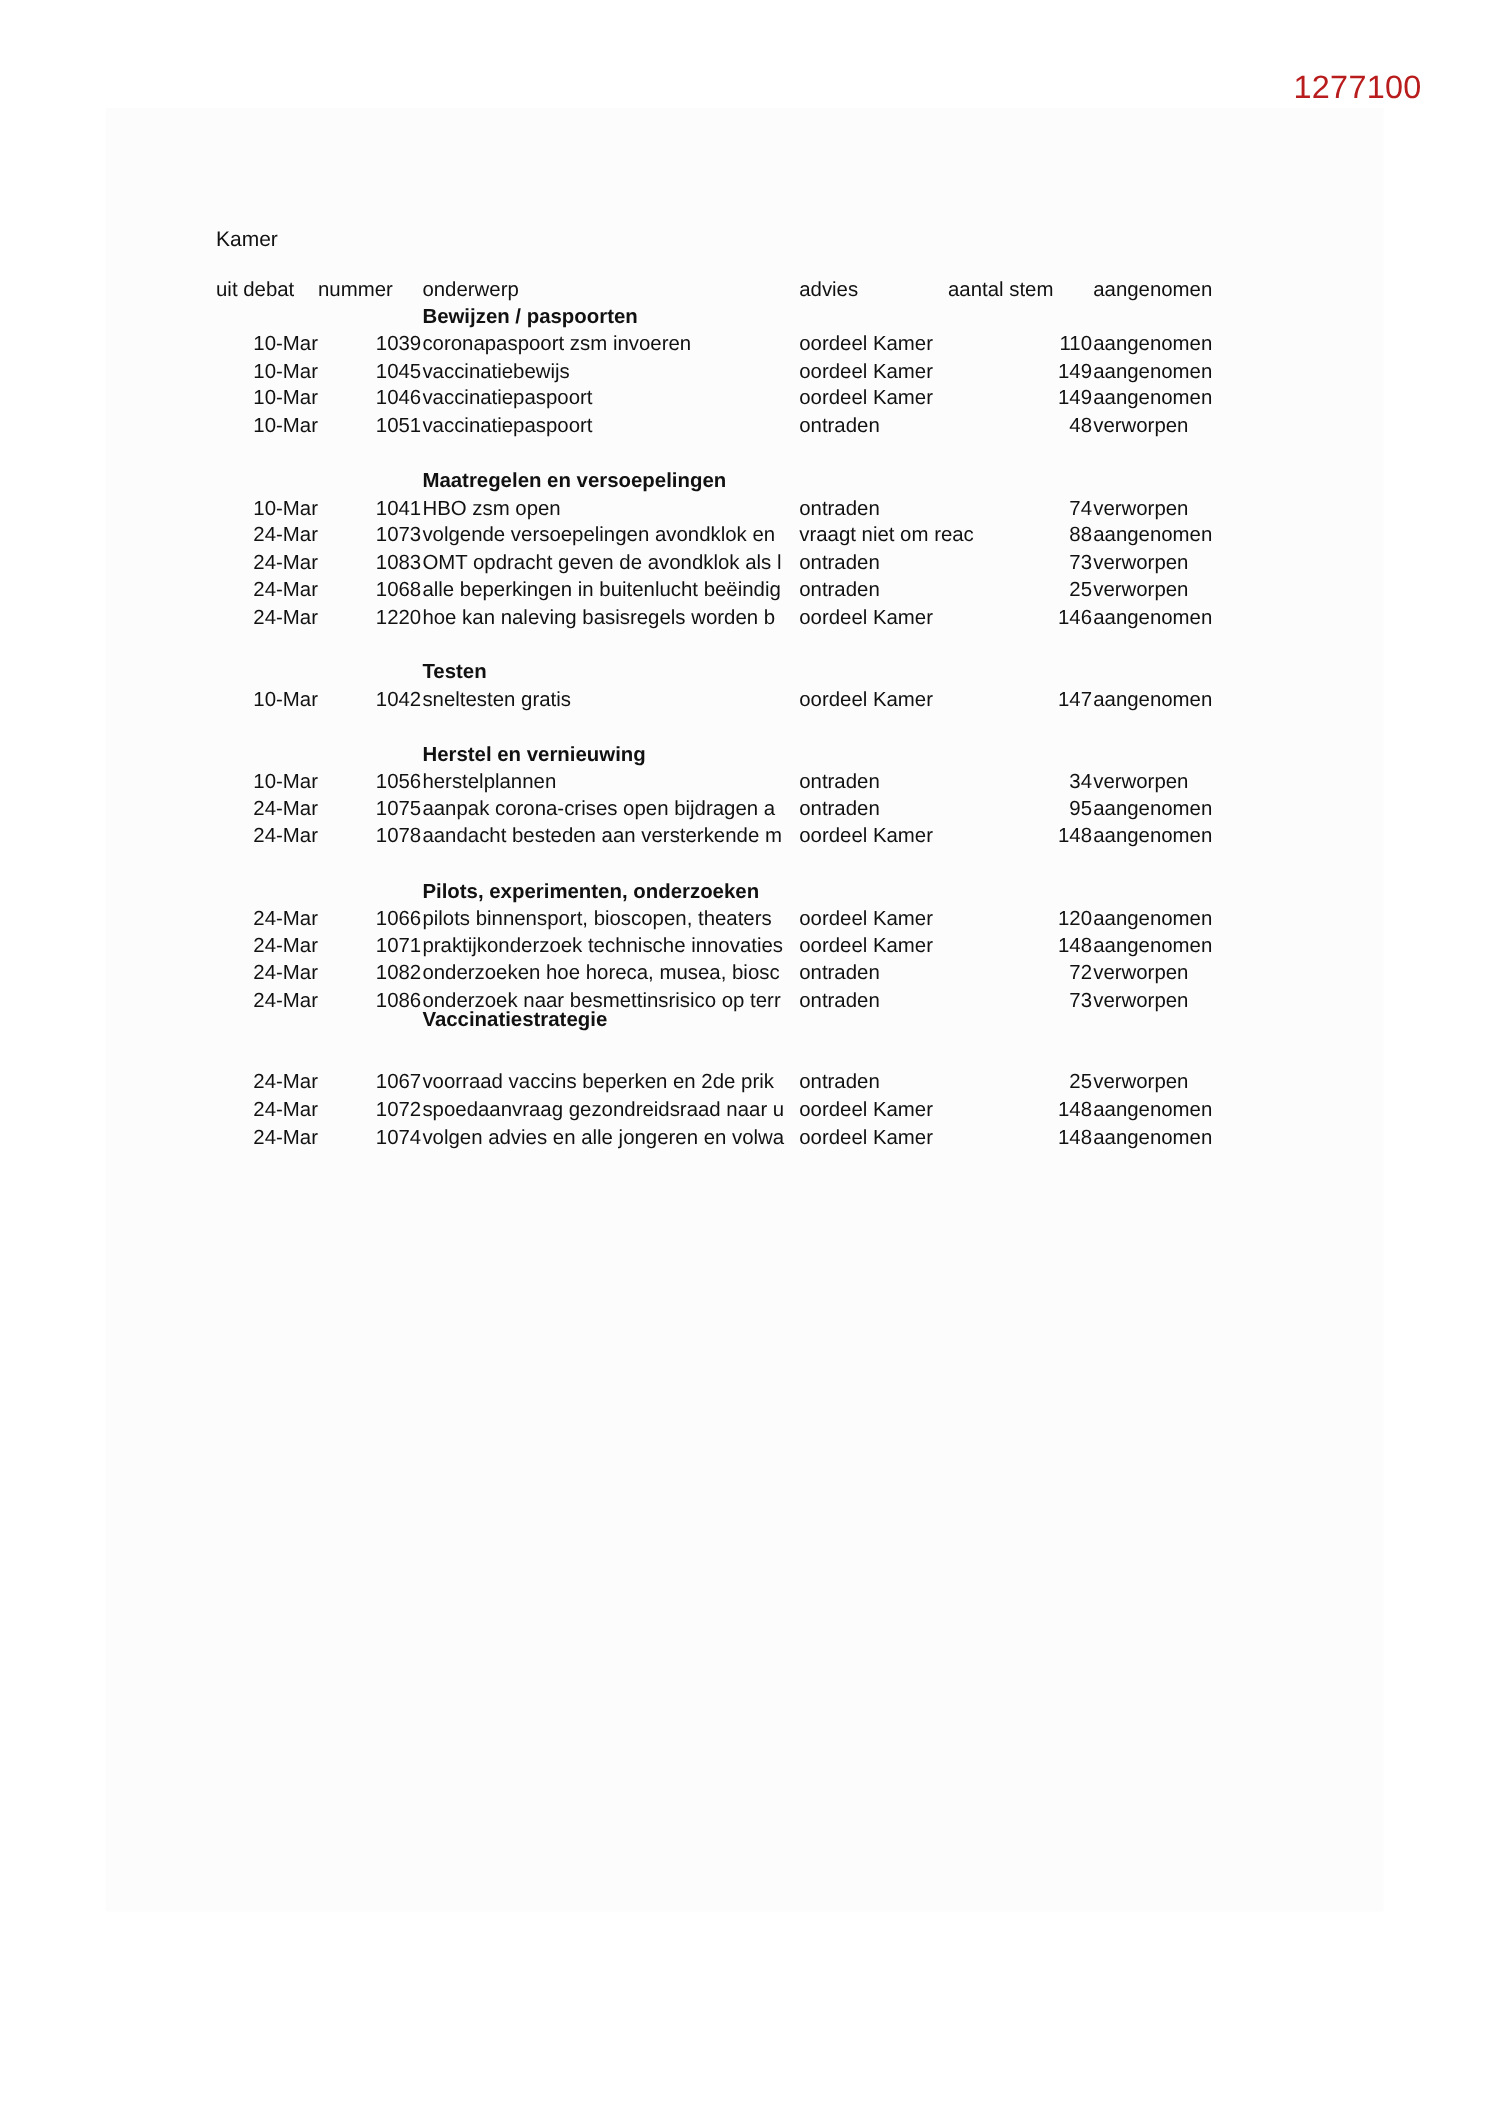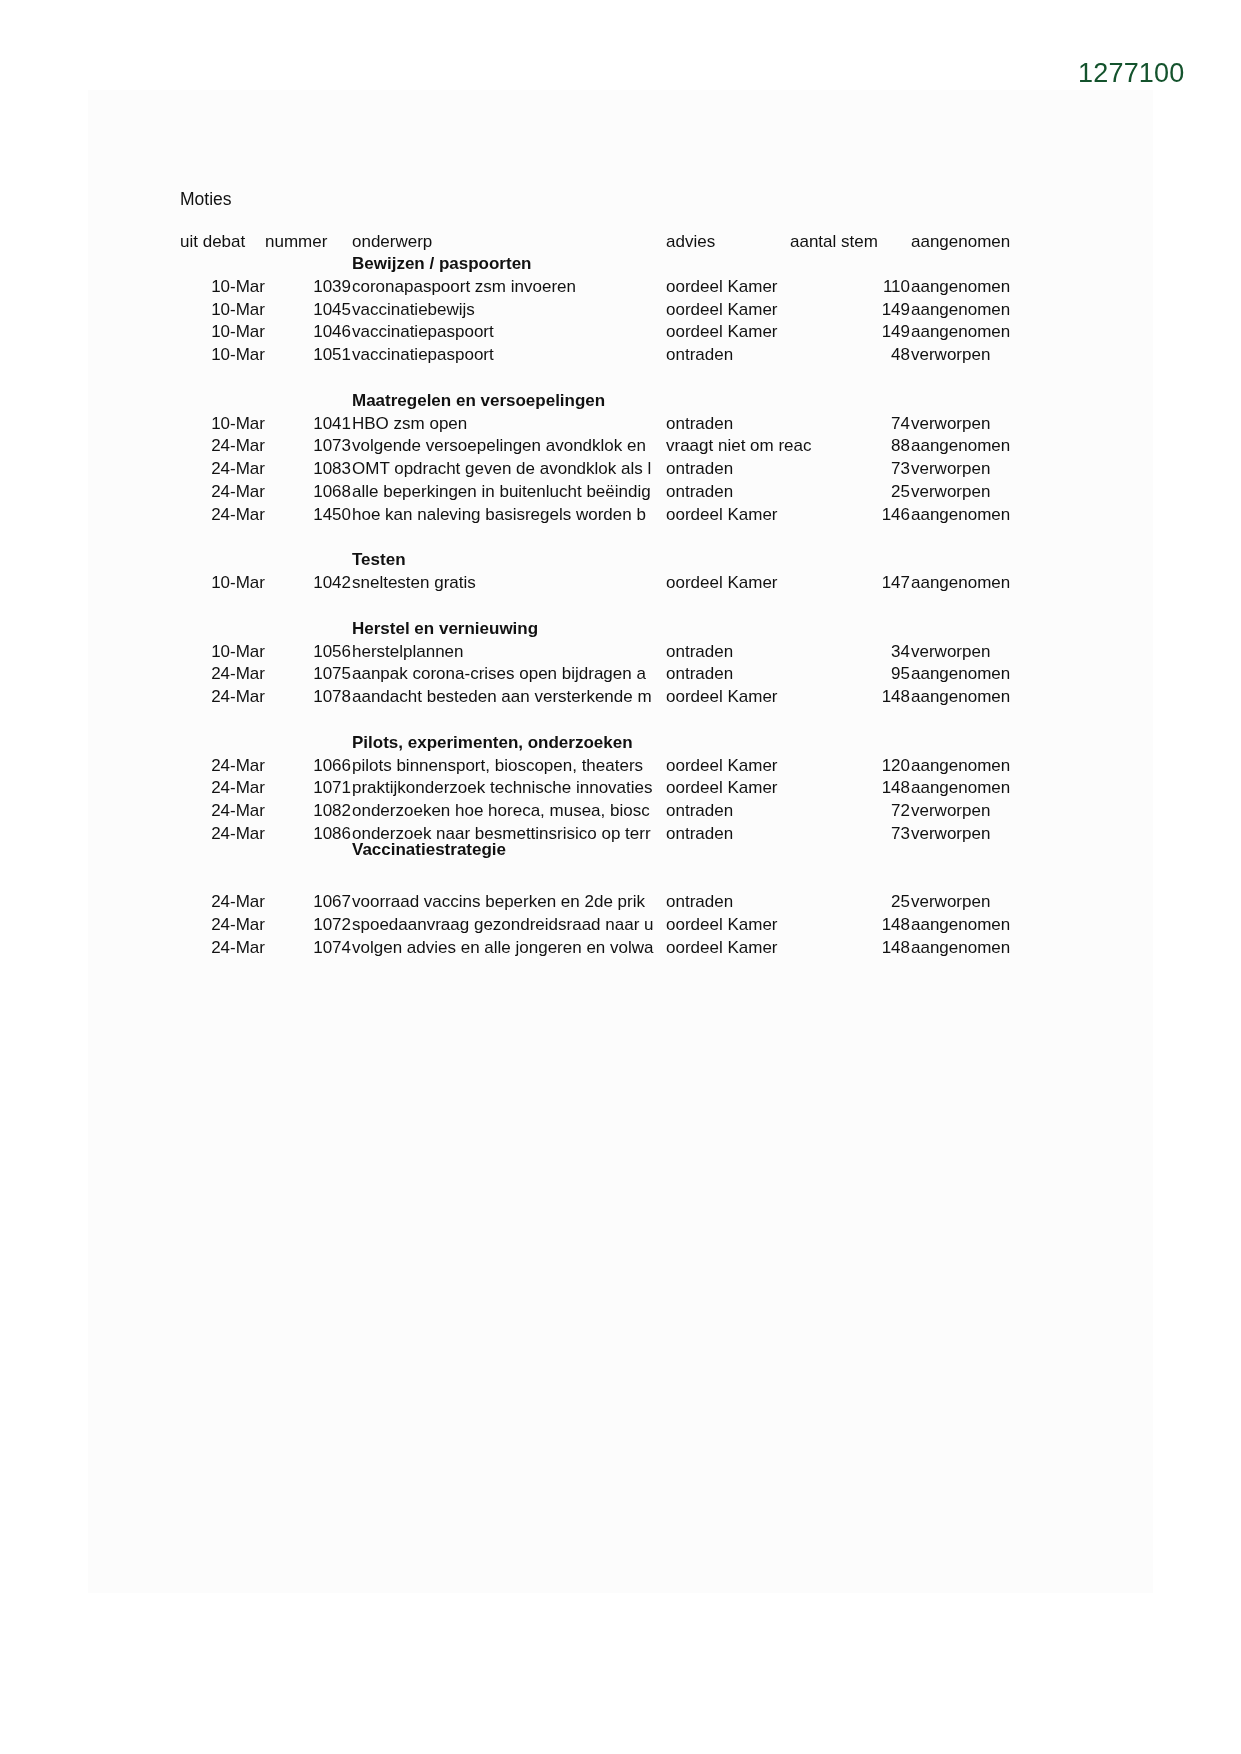--- a/index.html
+++ b/index.html
@@ -1,18 +1,18 @@
 <!DOCTYPE html>
 <html><head>
 <meta charset="utf-8">
 <style>
   html, body { margin:0; padding:0; }
   body { width:1241px; height:1754px; background:#ffffff; position:relative; overflow:hidden;
          font-family:"Liberation Sans", sans-serif; color:#111; }
-  .doc-id { position:absolute; top:58px; left:1078px; font-size:27px; color:#14532d; letter-spacing:0.2px; }
+  .doc-id { position:absolute; top:58px; left:1078px; font-size:27px; color:#b91c1c; letter-spacing:0.2px; }
   .sheet { position:absolute; left:88px; top:90px; width:1065px; height:1503px; background:#fcfcfc; }
   .content { position:absolute; left:0; top:0; width:1241px; }
   .title { position:absolute; left:180px; top:189px; font-size:17.5px; }
   .row { position:absolute; left:0; width:1241px; height:22px; font-size:17px; line-height:22px; white-space:nowrap; }
   .c { position:absolute; top:0; overflow:hidden; }
   .c-date { left:180px; width:85px; text-align:right; }
   .c-num { left:270px; width:81px; text-align:right; }
   .c-subj { left:352px; width:313px; }
   .c-adv { left:666px; width:151px; }
   .c-stem { left:818px; width:92px; text-align:right; }
@@ -24,21 +24,21 @@
   .section .c-subj { width:500px; overflow:visible; }
 </style>
 </head>
 <body>
 
 <div class="doc-id">1277100</div>
 
 <div class="sheet"></div>
 
 <div class="content">
-  <div class="title">Moties</div>
+  <div class="title">Kamer</div>
 
   <div class="row hdr" style="top:231px;">
     <span class="c c-date">uit debat</span>
     <span class="c c-num">nummer</span>
     <span class="c c-subj">onderwerp</span>
     <span class="c c-adv">advies</span>
     <span class="c c-stem" style="left:790px;width:120px;">aantal stem</span>
     <span class="c c-res">aangenomen</span>
   </div>
 
@@ -108,21 +108,21 @@
       <div class="row" style="top: 481px;">
         <span class="c c-date">24-Mar</span>
         <span class="c c-num">1068</span>
         <span class="c c-subj">alle beperkingen in buitenlucht beëindig</span>
         <span class="c c-adv">ontraden</span>
         <span class="c c-stem">25</span>
         <span class="c c-res">verworpen</span>
       </div>
       <div class="row" style="top: 504px;">
         <span class="c c-date">24-Mar</span>
-        <span class="c c-num">1450</span>
+        <span class="c c-num">1220</span>
         <span class="c c-subj">hoe kan naleving basisregels worden b</span>
         <span class="c c-adv">oordeel Kamer</span>
         <span class="c c-stem">146</span>
         <span class="c c-res">aangenomen</span>
       </div>
       <div class="row section" style="top: 549px;">
         <span class="c c-subj">Testen</span>
       </div>
       <div class="row" style="top: 572px;">
         <span class="c c-date">10-Mar</span>

